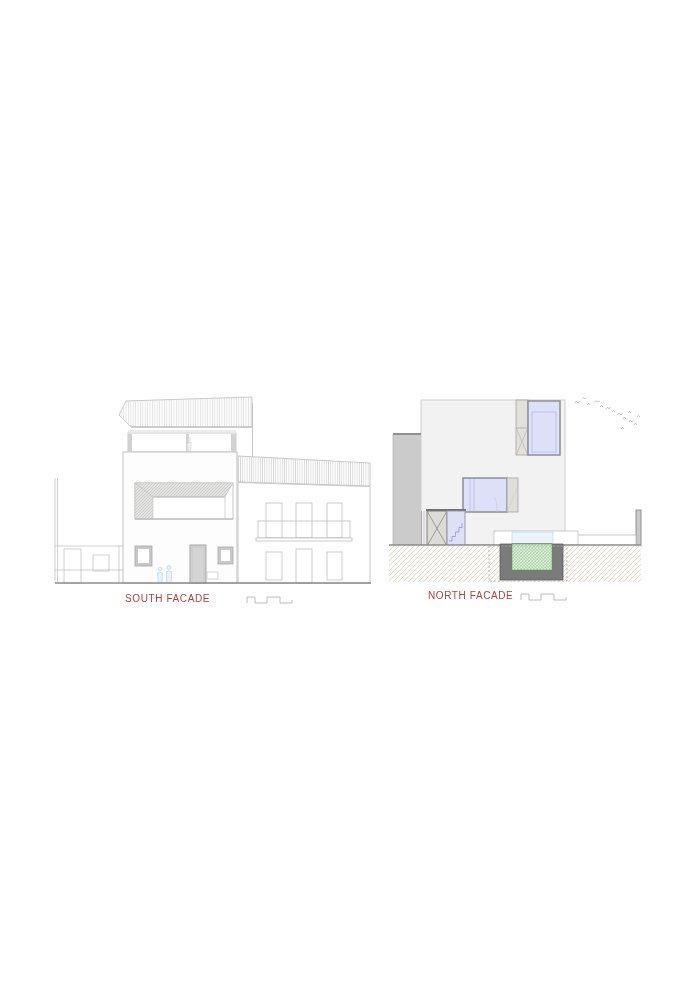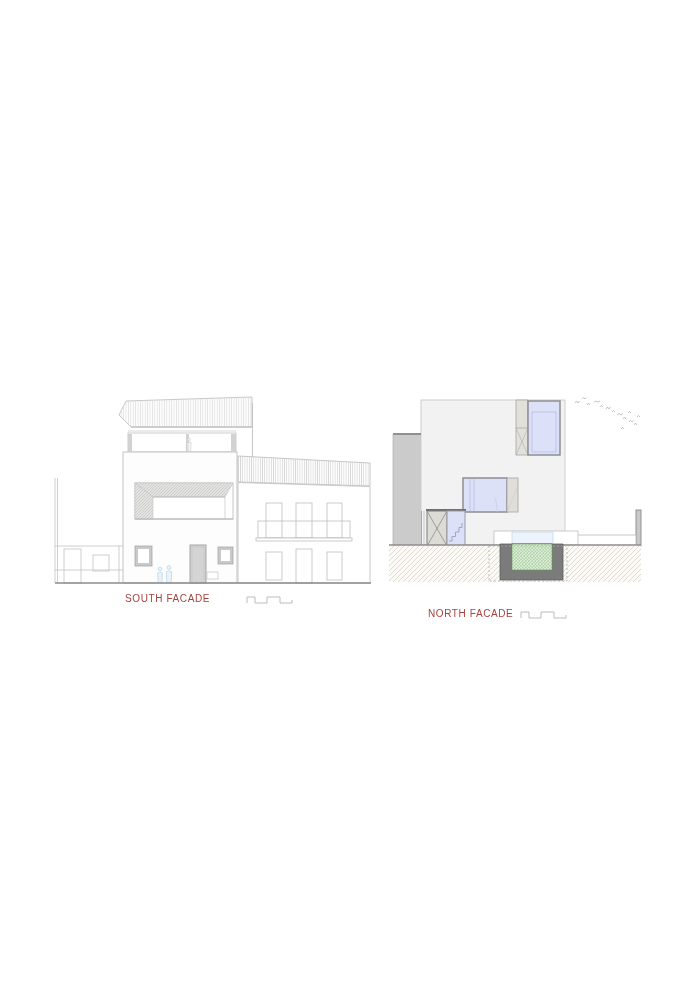--- a/index.html
+++ b/index.html
@@ -13,21 +13,21 @@
   #north-svg{left:385px;top:385px;}
   .caption{
     position:absolute;display:flex;align-items:center;gap:7px;
   }
   .caption .label{
     color:var(--label-red,#a8423c);
     font-size:10px;letter-spacing:0.6px;font-weight:400;
     white-space:nowrap;
   }
   #south-caption{left:125px;top:592px;gap:36px;}
-  #north-caption{left:428px;top:607px;}
+  #north-caption{left:428px;top:589px;}
   svg{display:block;}
 </style>
 </head>
 <body>
 
 <svg id="south-svg" class="drawing" width="330" height="205" viewBox="0 0 330 205">
   <defs>
     <pattern id="vhatch" width="2.4" height="8" patternUnits="userSpaceOnUse">
       <path d="M1.2,0 V8" stroke="#dadada" stroke-width="0.7"></path>
     </pattern>

